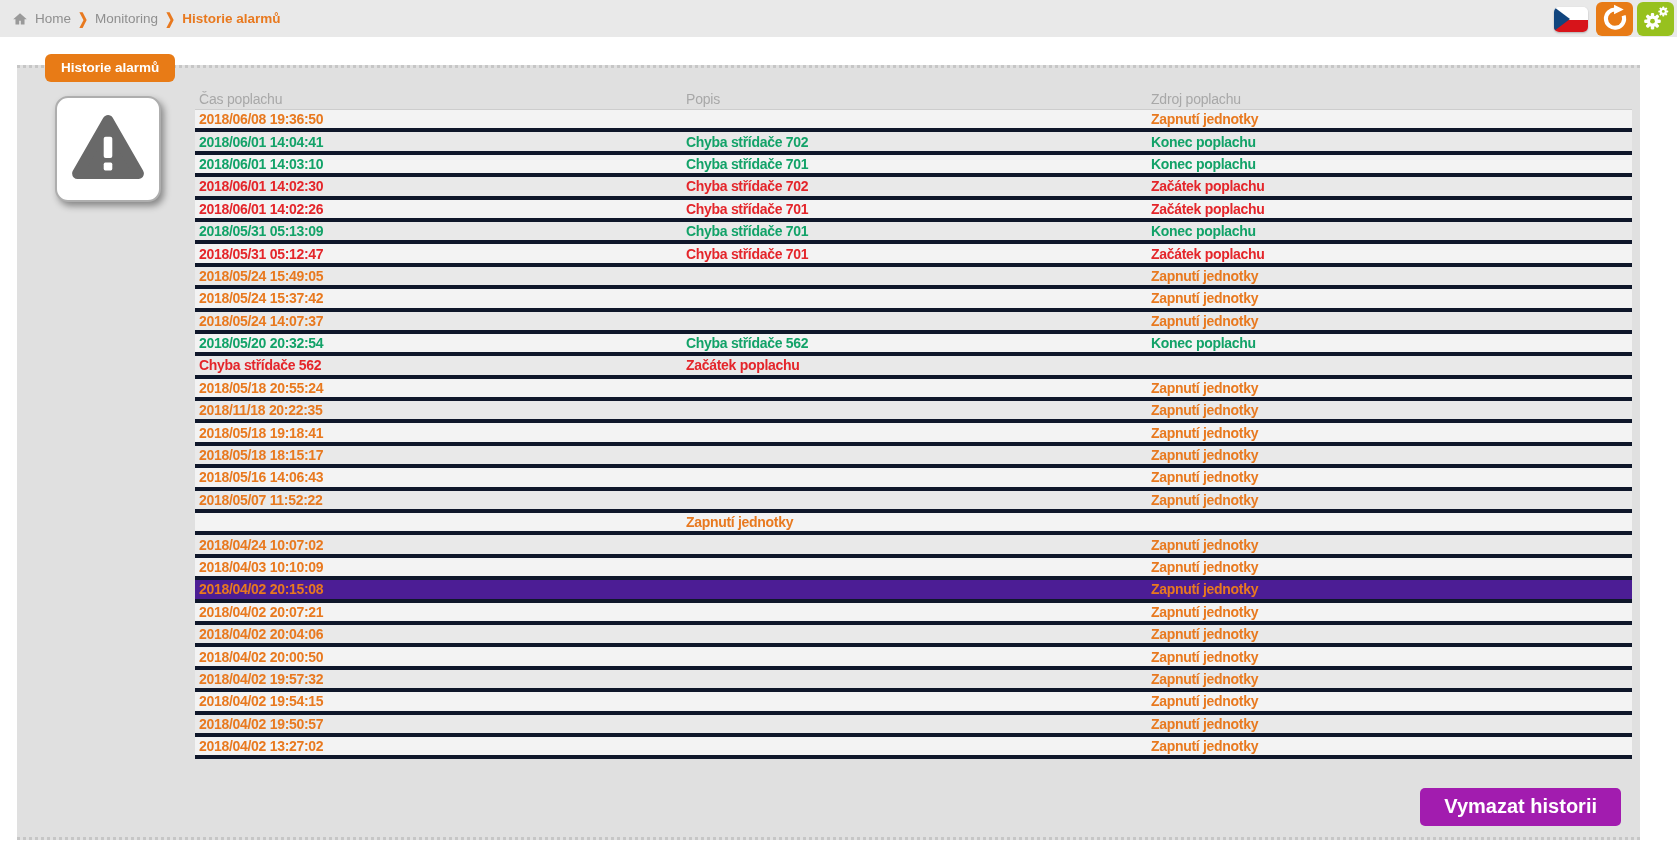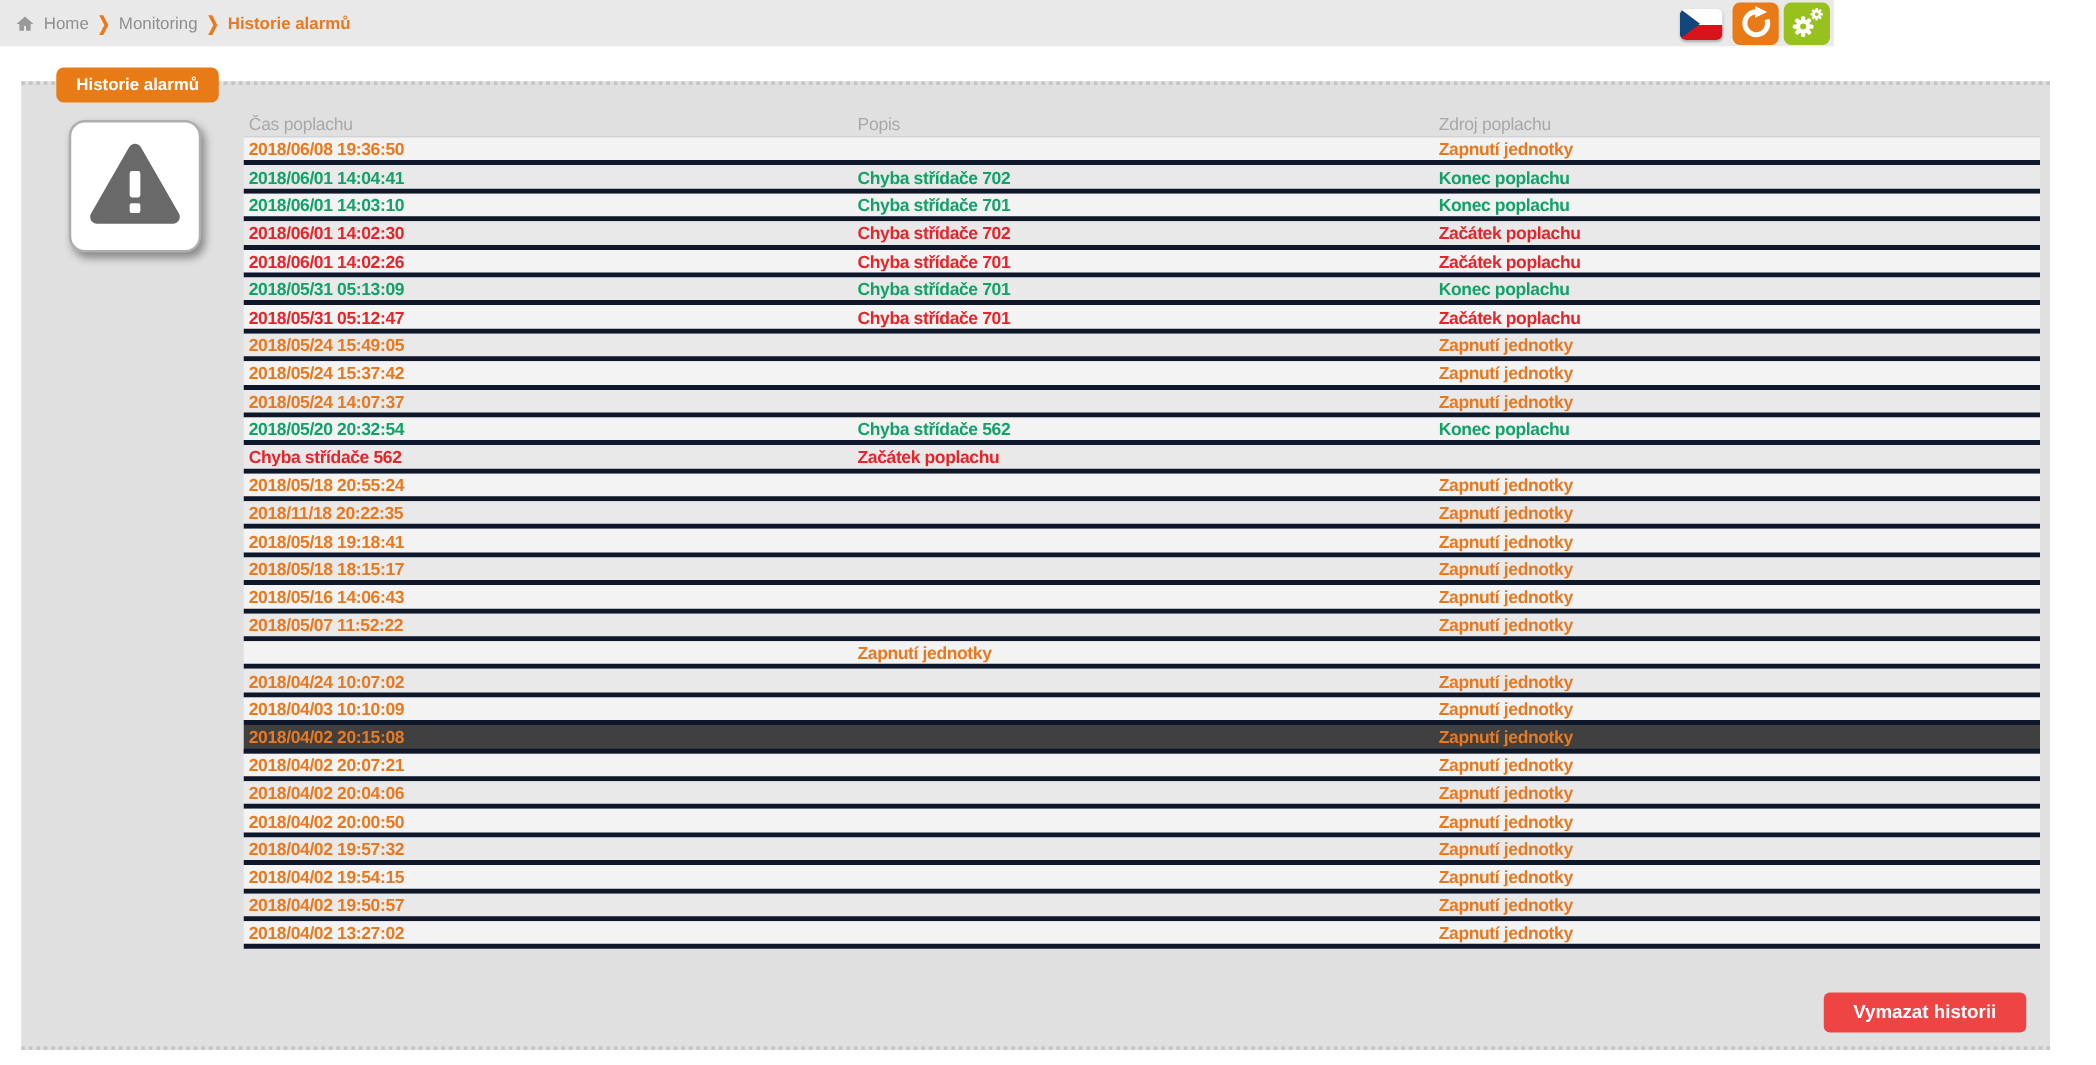--- a/index.html
+++ b/index.html
@@ -1,19 +1,19 @@
 <!DOCTYPE html>
 <html><head>
 <meta charset="utf-8">
 <style>
   html,body{margin:0;padding:0;background:#ffffff;}
   body{font-family:"Liberation Sans", sans-serif; width:1677px; height:852px; position:relative; overflow:hidden;}
 
   
-  .topbar{position:absolute;left:0;top:0;width:1467px;height:37px;background:#e9e9e9;}
+  .topbar{position:absolute;left:0;top:0;width:1677px;height:37px;background:#e9e9e9;}
   .breadcrumb{position:absolute;left:12px;top:0;height:37px;display:flex;align-items:center;gap:7px;}
   .crumb{font-size:13.5px;color:#8f8f8f;}
   .crumb.active{color:#e8791f;font-weight:bold;}
   .crumb-sep{color:#e8791f;font-size:12px;font-weight:bold;transform:scaleY(1.25);display:inline-block;}
   .home-ico{width:16px;height:16px;display:inline-block;}
 
   .topbar-actions{position:absolute;right:3px;top:2px;display:flex;align-items:center;gap:4px;}
   .flag-btn{width:34px;height:25px;border-radius:5px;overflow:hidden;position:relative;margin-right:4px;box-shadow:0 1px 2px rgba(0,0,0,.25);}
   .flag-white{position:absolute;left:0;top:0;width:34px;height:13px;background:#ffffff;}
   .flag-red{position:absolute;left:0;top:13px;width:34px;height:12px;background:#d7141a;}
@@ -29,27 +29,27 @@
   .warn-card{position:absolute;left:38px;top:28px;width:106px;height:106px;background:#ffffff;border:2px solid #aeaeae;border-radius:13px;box-sizing:border-box;box-shadow:3px 4px 7px rgba(0,0,0,.4);display:flex;align-items:center;justify-content:center;}
 
   
   .table{position:absolute;left:178px;top:20px;width:1437px;}
   .thead{display:grid;grid-template-columns:487px 465px auto;height:21px;align-items:center;}
   .thead .hcell{font-size:14px;color:#a8a8a8;padding-left:4px;letter-spacing:-0.2px;}
   .tbody{border-top:1px solid #cdcdcd;}
   .trow{display:grid;grid-template-columns:487px 465px auto;height:22.4px;box-sizing:border-box;border-bottom:4px solid #0f172a;align-items:center;}
   .trow:nth-child(odd){background:#f3f3f3;}
   .trow:nth-child(even){background:#e9e9e9;}
-  .trow.highlight{background:#404040;}
+  .trow.highlight{background:#4c1d95;}
   .cell{font-size:14px;font-weight:bold;letter-spacing:-0.3px;padding-left:4px;white-space:nowrap;overflow:hidden;}
   .trow.unit-on .cell{color:#e8791f;}
   .trow.alarm-end .cell{color:#12a268;}
   .trow.alarm-start .cell{color:#e4252a;}
 
-  .clear-btn{position:absolute;right:19px;bottom:11px;background:#ef4444;color:#ffffff;font-family:"Liberation Sans",sans-serif;font-size:15px;font-weight:bold;border:none;border-radius:5px;padding:7px 24px 8px 24px;cursor:pointer;}
+  .clear-btn{position:absolute;right:19px;bottom:11px;background:#a21caf;color:#ffffff;font-family:"Liberation Sans",sans-serif;font-size:20px;font-weight:bold;border:none;border-radius:5px;padding:7px 24px 8px 24px;cursor:pointer;}
 </style>
 </head>
 <body>
 
 <div class="topbar">
   <div class="breadcrumb">
     <span class="home-ico">
       <svg width="16" height="16" viewBox="0 0 24 24">
           <path d="M12 3.2 L1.8 12.2 h3.4 v8.2 h5.6 v-5.6 h2.4 v5.6 h5.6 v-8.2 h3.4 Z" fill="#9a9a9a"></path>
         </svg>

